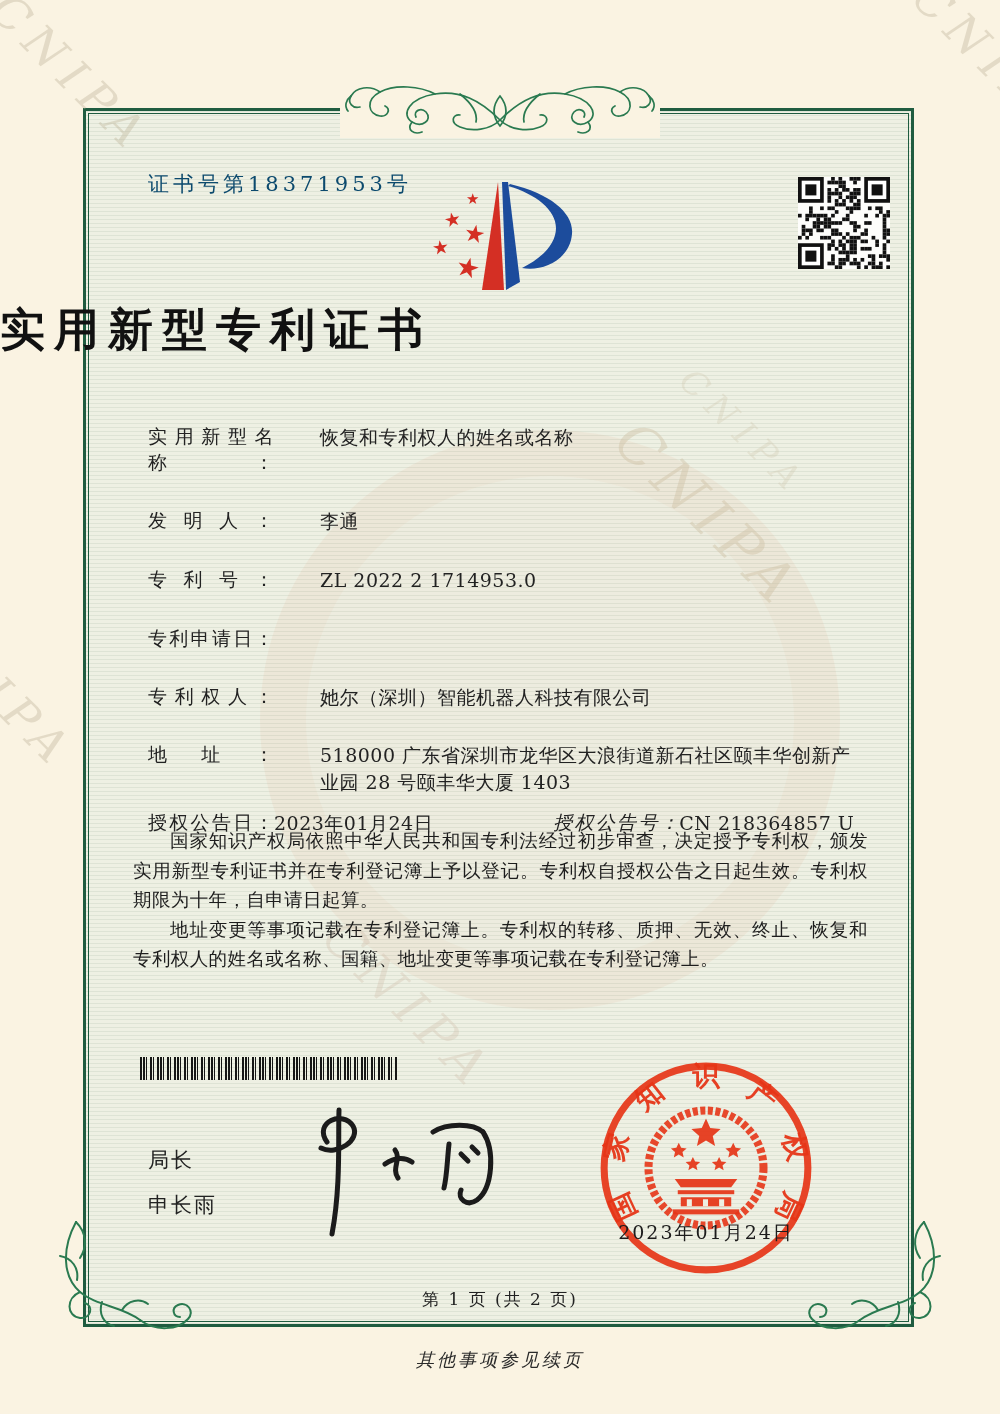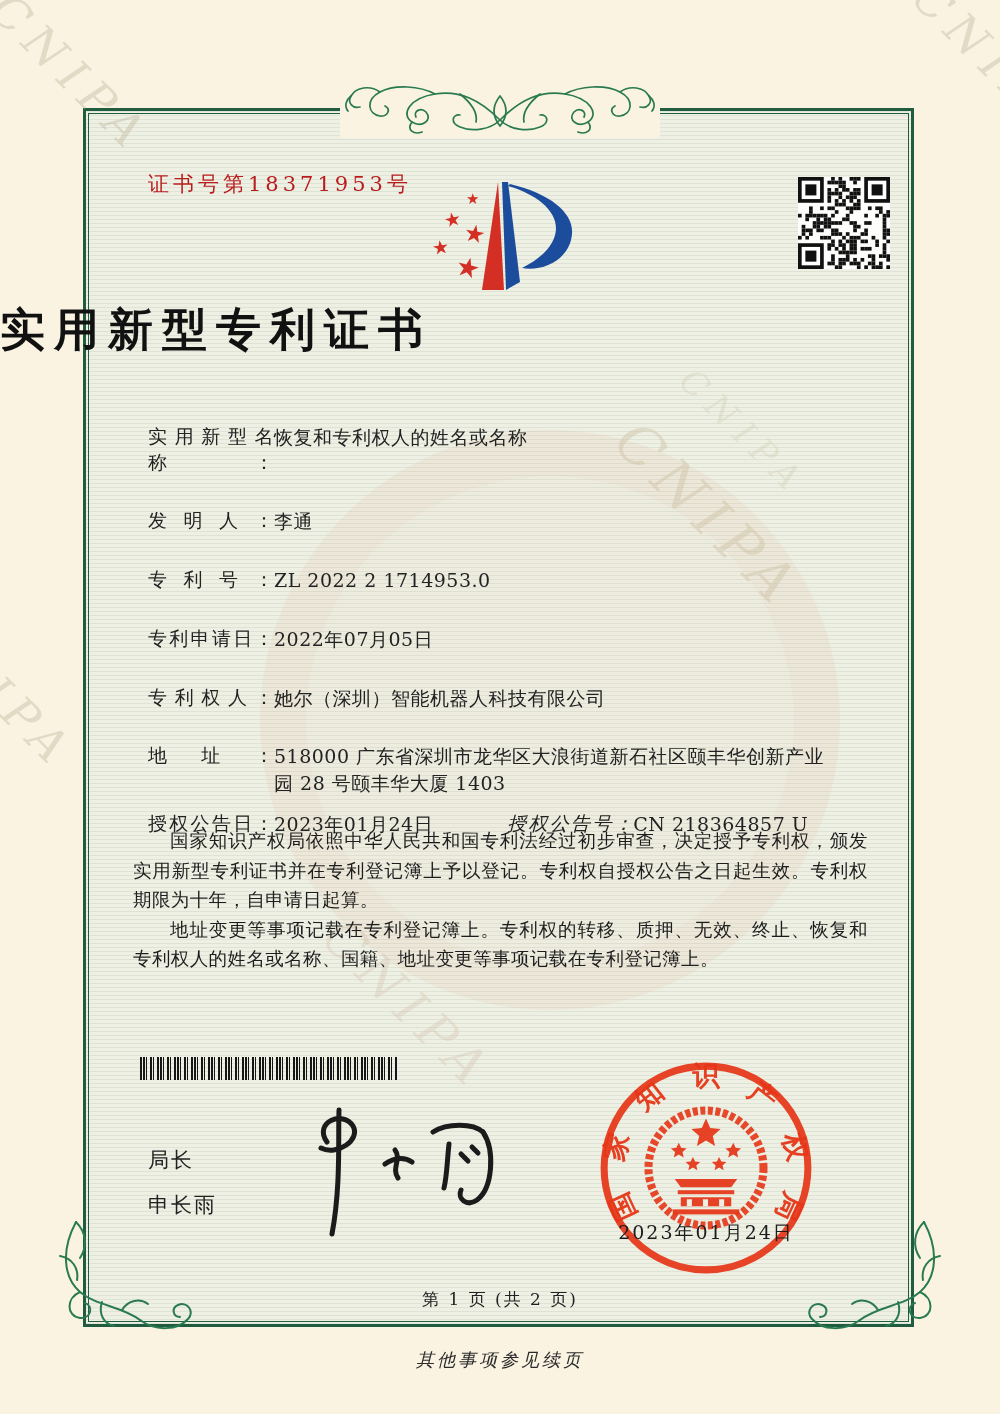--- a/index.html
+++ b/index.html
@@ -44,34 +44,34 @@
 
   
   .ornament-top { position:absolute; left:340px; top:80px; width:320px; height:58px; z-index:3; background:#faf3e2; }
   .corner-flourish { position:absolute; z-index:3; }
   .corner-bl { left:48px;  top:1218px; }
   .corner-br { left:792px; top:1218px; transform:scaleX(-1); }
 
   
   .cert-no {
     position:absolute; z-index:4; left:148px; top:170px;
-    font-size:21px; letter-spacing:4px; color:#b91c1c;
+    font-size:21px; letter-spacing:4px; color:#0c4a6e;
   }
   .logo { position:absolute; z-index:4; left:420px; top:170px; width:160px; height:130px; }
   .logo .star { position:absolute; color:#d42f24; line-height:1; }
   .qr { position:absolute; z-index:4; left:798px; top:177px; width:92px; height:92px; }
 
   .title {
     position:absolute; z-index:4; left:0; top:300px; width:100%;
     font-size:45px; font-weight:bold; letter-spacing:9px; color:#111;
   }
 
   
   .fields { position:absolute; z-index:4; left:148px; top:424px; width:712px; }
-  .field-row { display:flex; align-items:flex-start; font-size:19px; color:#222; margin-top:32px; }
+  .field-row { display:flex; align-items:flex-start; font-size:19px; color:#222; margin-top:32px;gap:46px; }
   .field-row:first-child { margin-top:0; }
   .field-label {
     flex:0 0 126px; text-align:justify; text-align-last:justify; text-justify:inter-character;
     letter-spacing:0.5px;
   }
   .field-value { flex:1; line-height:27px; letter-spacing:0.5px; }
   .row-address { margin-top:31px; }
   .row-grant { margin-top:14px; }
   .grant-pair { display:inline-flex; }
   .grant-pair .field-label { flex:0 0 126px; }
@@ -406,21 +406,20 @@
     <div class="field-row">
       <span class="field-label">发明人：</span>
       <span class="field-value">李通</span>
     </div>
     <div class="field-row">
       <span class="field-label">专利号：</span>
       <span class="field-value">ZL 2022 2 1714953.0</span>
     </div>
     <div class="field-row">
       <span class="field-label">专利申请日：</span>
-      <span class="field-value">2022年07月05日</span>
     </div>
     <div class="field-row">
       <span class="field-label">专利权人：</span>
       <span class="field-value">她尔（深圳）智能机器人科技有限公司</span>
     </div>
     <div class="field-row row-address">
       <span class="field-label">地址：</span>
       <span class="field-value" style="max-width:560px;">518000 广东省深圳市龙华区大浪街道新石社区颐丰华创新产业园 28 号颐丰华大厦 1403</span>
     </div>
     <div class="field-row row-grant">

